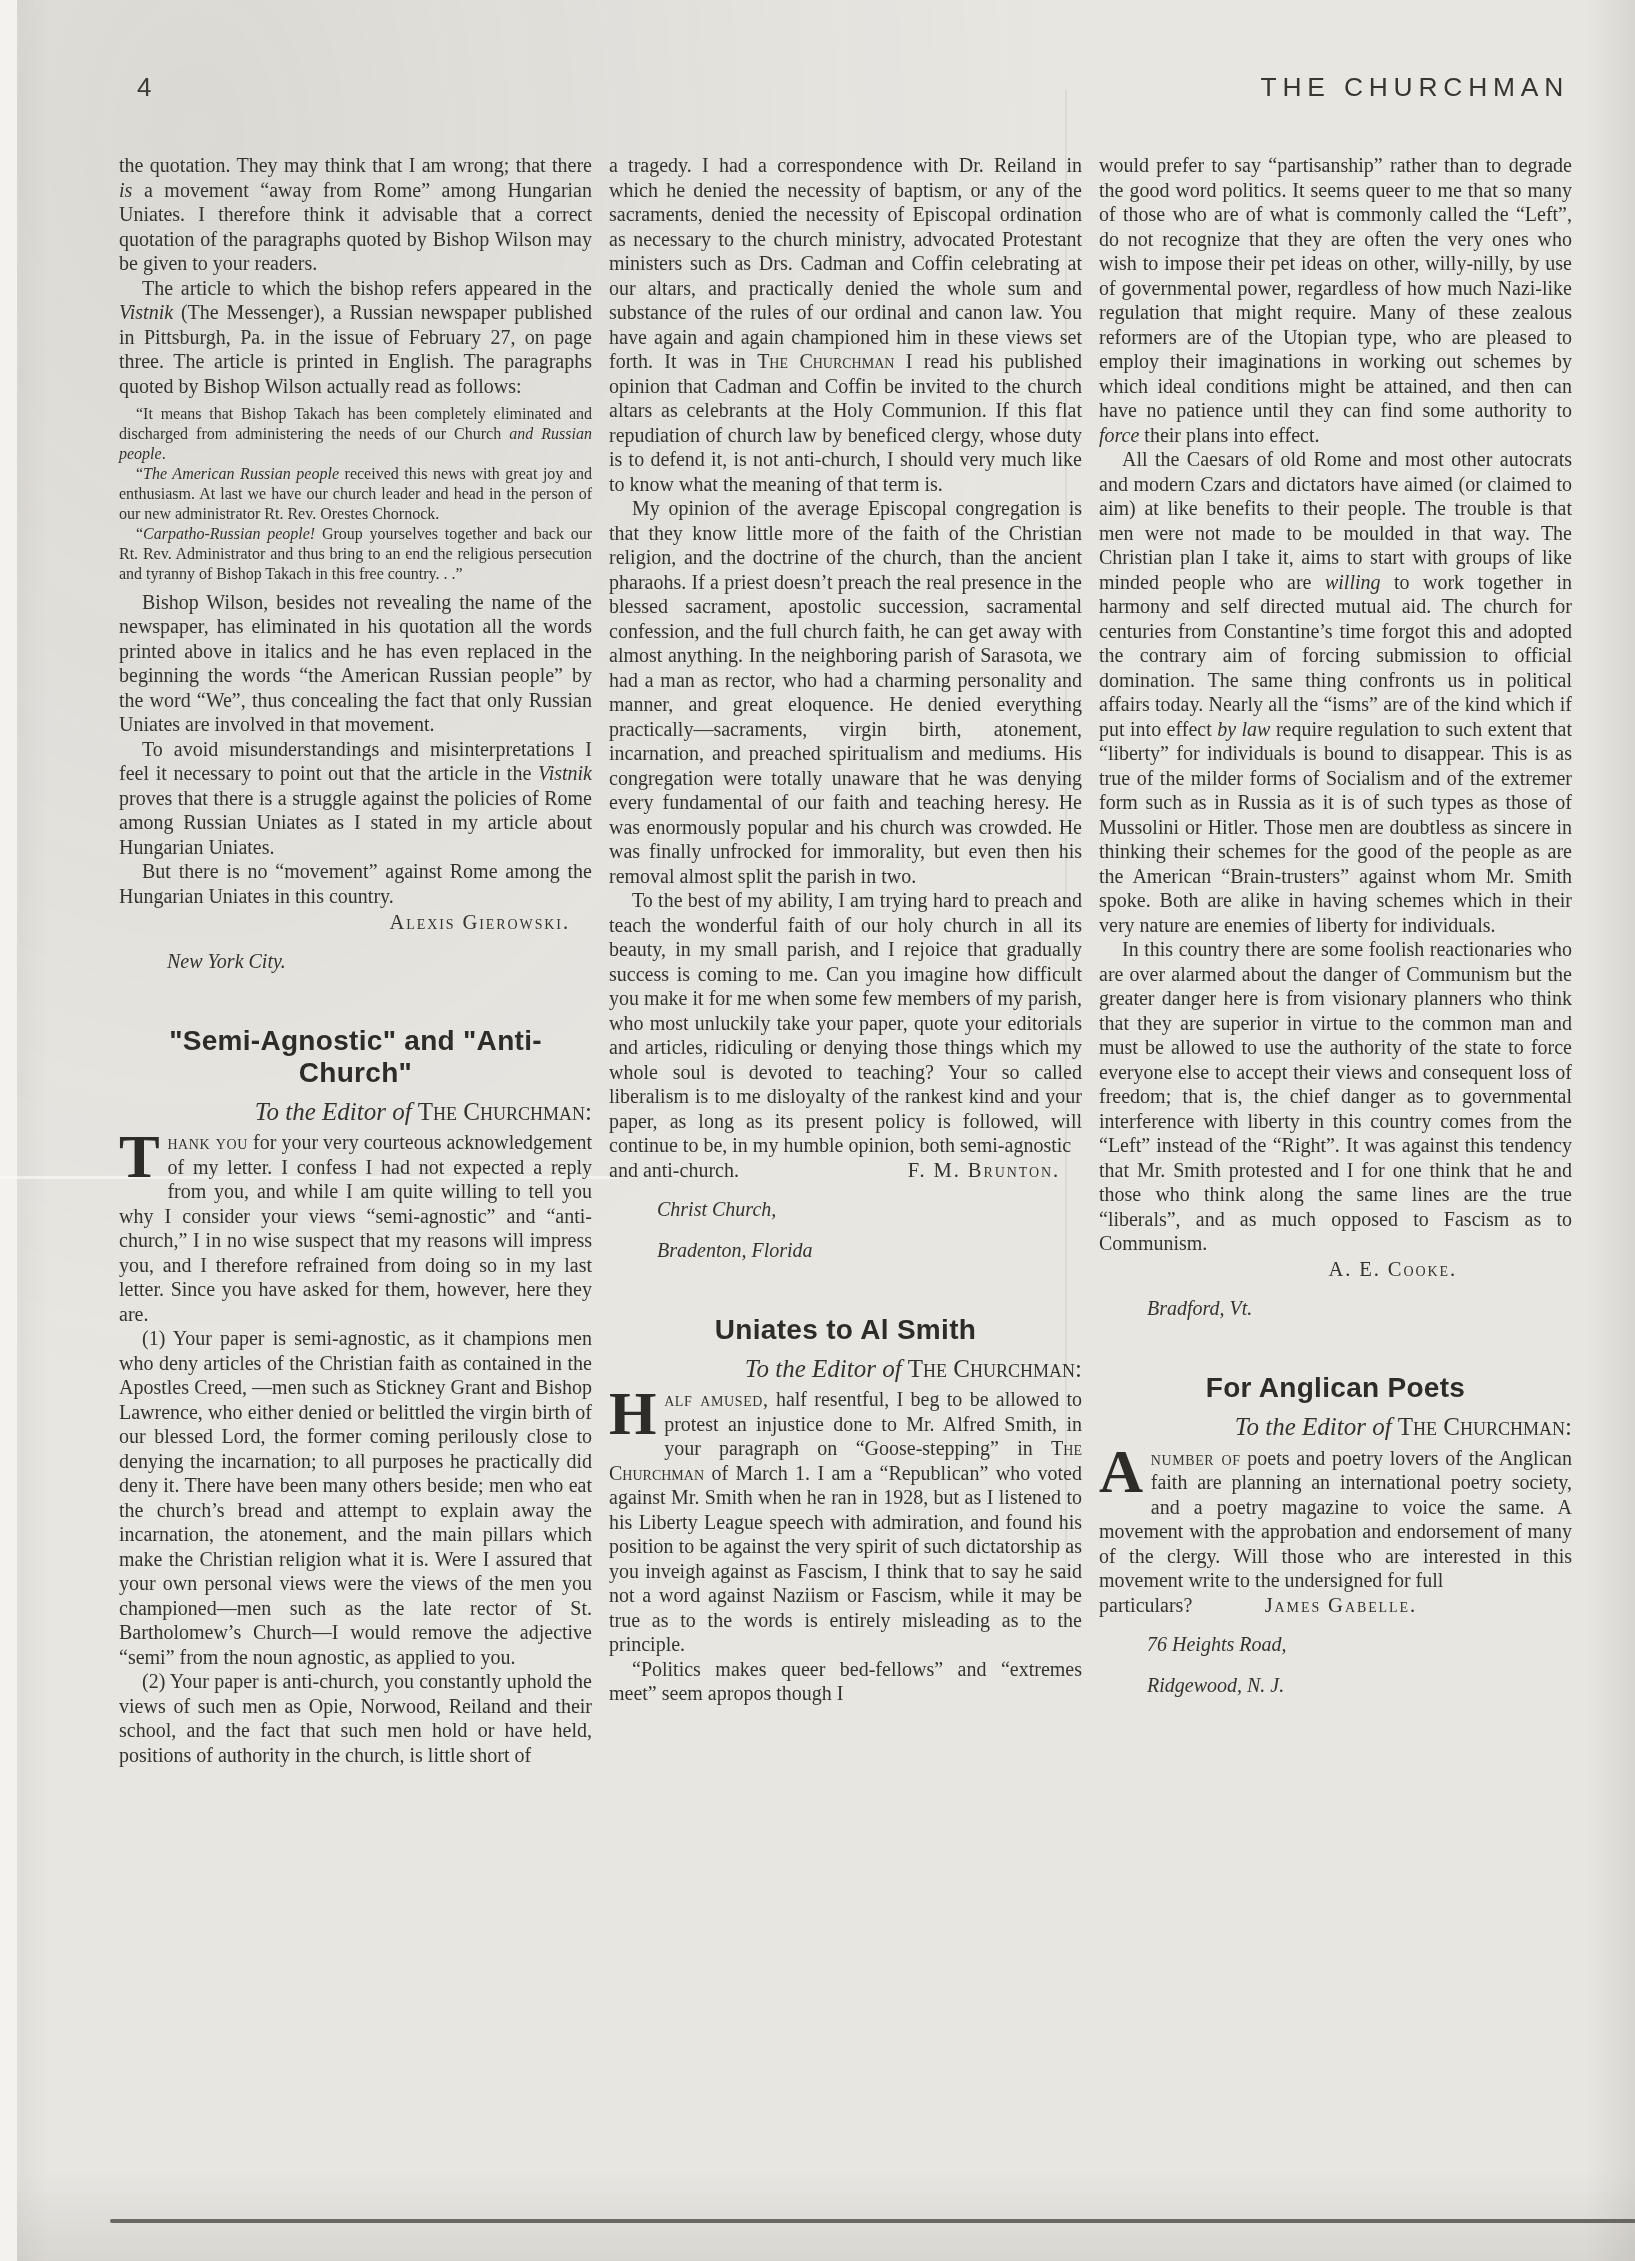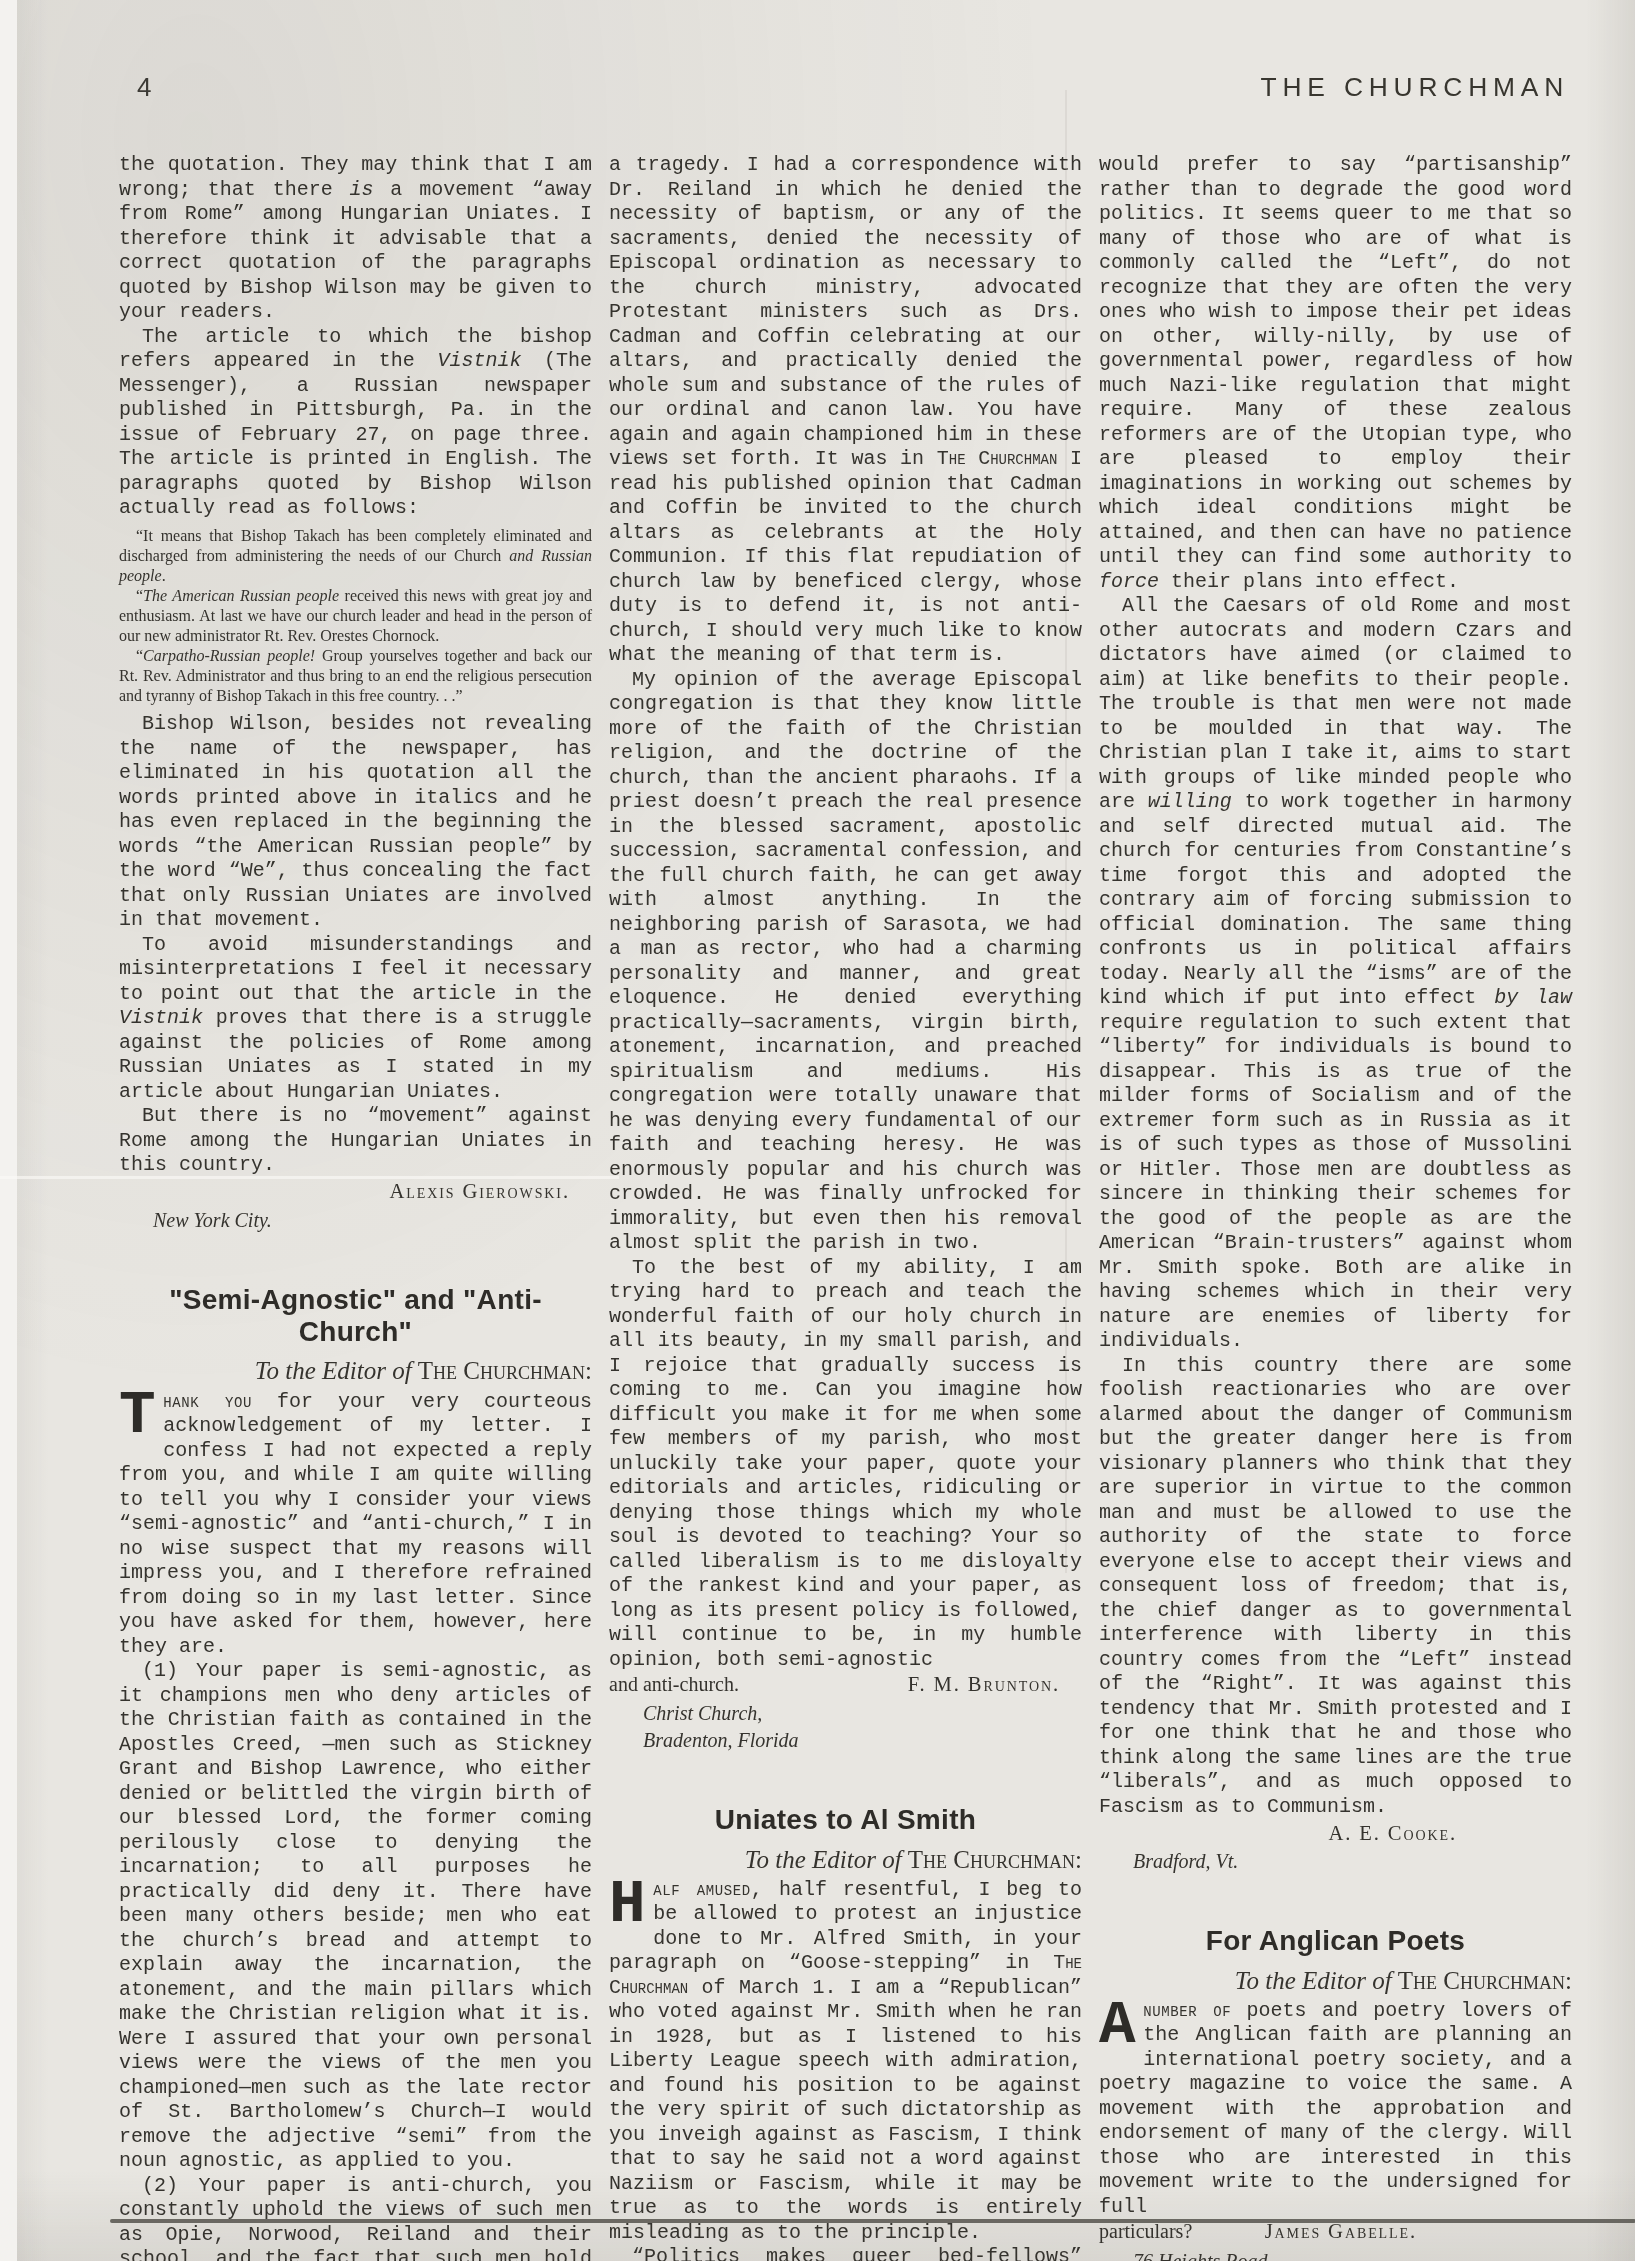--- a/index.html
+++ b/index.html
@@ -23,39 +23,39 @@
   .brand{font-family:"Liberation Sans",sans-serif;font-size:26.4px;letter-spacing:5.8px;color:#38362f;}
 
   .title-line{text-align:center;margin-top:36px;color:#3a3832;white-space:nowrap;}
   .title-main{font-family:"Liberation Sans",sans-serif;font-size:55px;letter-spacing:14px;word-spacing:30px;}
   .title-sep{font-family:"Liberation Sans",sans-serif;font-size:41px;vertical-align:5.2px;margin:0 2.6px;}
   .title-suffix{font-family:"Liberation Sans",sans-serif;font-size:43px;letter-spacing:7.7px;}
 
   .columns{display:flex;gap:17px;margin-top:50px;}
   .col{width:473px;}
 
-  .para{text-align:justify;font-size:20px;line-height:24.5px;margin:0;text-indent:23px;font-family:Liberation Mono, monospace;}
+  .para{text-align:justify;font-size:20px;line-height:24.5px;margin:0;text-indent:23px;}
   .noindent{text-indent:0;}
   .quote{margin:5.8px 0;}
   .quote p{font-size:16px;line-height:20px;text-indent:17px;margin:0;text-align:justify;}
   .heading{font-family:"Liberation Sans",sans-serif;font-weight:700;font-size:28px;text-align:center;
     margin:50px 0 10.3px;color:#2e2c28;letter-spacing:0.3px;}
   .editor{font-size:25px;line-height:26px;margin:0 0 5.2px;text-align:right;}
   .sc{font-variant:small-caps;}
   .dropcap-para .initial{float:left;font-size:61px;line-height:46px;font-weight:700;padding:3.9px 7.7px 0 0;color:#2e2c28;}
   .lead{font-variant:small-caps;letter-spacing:0.6px;}
   .sig{text-align:right;margin:2.6px 22px 0 0;}
   .sig.inset{margin-right:115px;}
   .sig-name{font-variant:small-caps;letter-spacing:1.9px;font-size:20.6px;}
   .sigline{display:flex;justify-content:space-between;align-items:baseline;font-size:20px;line-height:24.5px;margin:0;}
   .sigline .tail{text-indent:0;}
   .sigline .sig-name{margin-right:22px;}
   .sigline.inset .sig-name{margin-right:155px;}
   .address{font-style:italic;margin:3.9px 0 0 34px;font-size:20px;line-height:27px;}
-  .address p{margin:0;}
+  .address p{margin:14px;}
   i{font-style:italic;}
 </style>
 </head>
 <body>
 
 <div class="left-strip"></div>
 <div class="crease-h"></div>
 <div class="crease-v"></div>
 <div class="scan-edge"></div>
 

